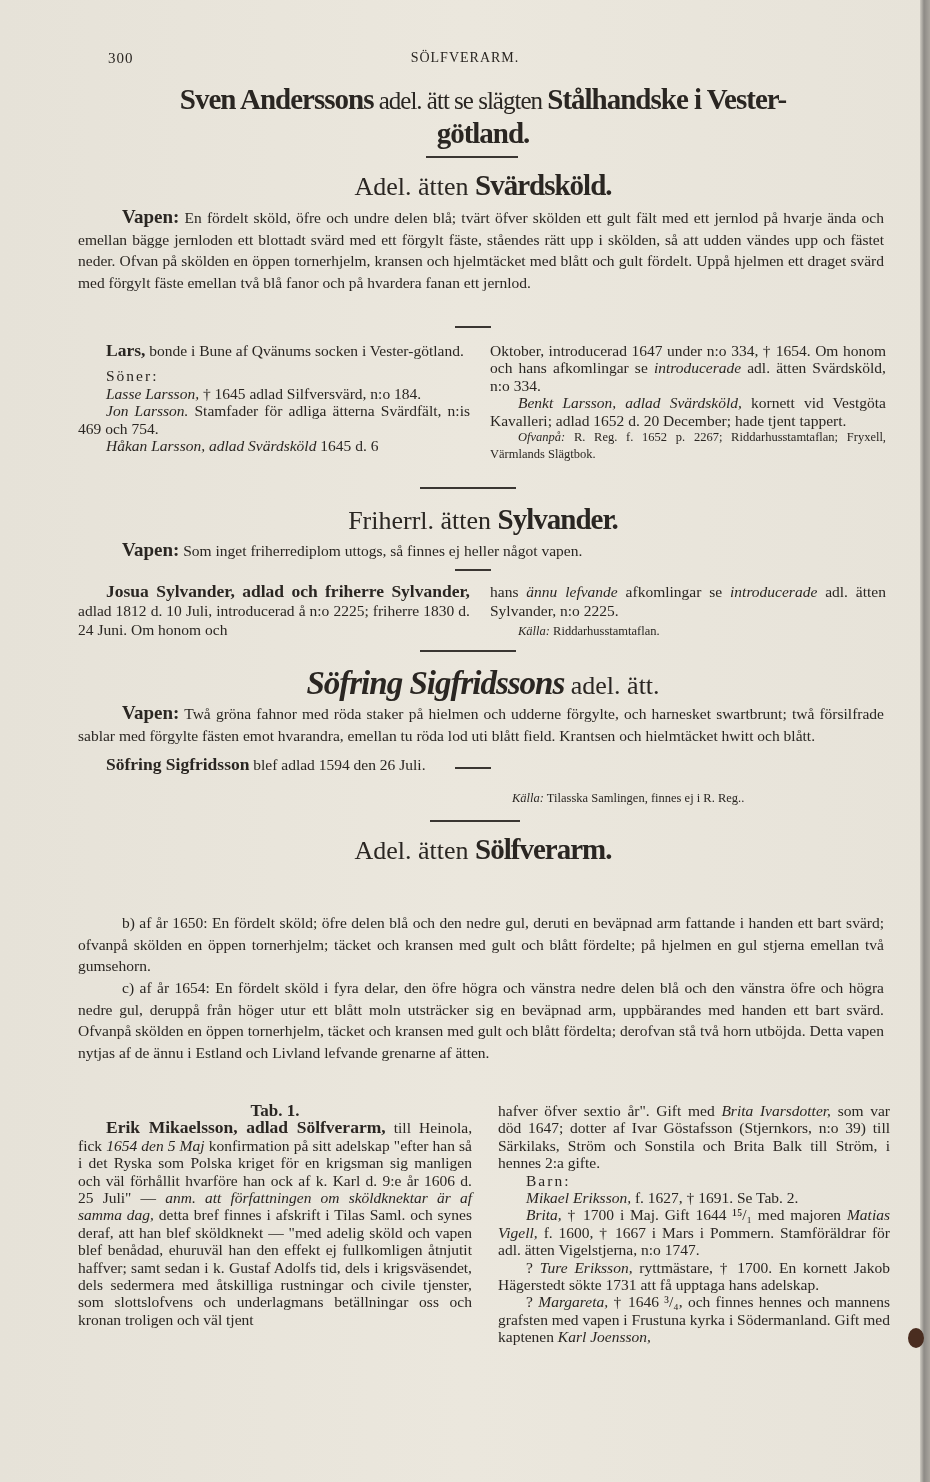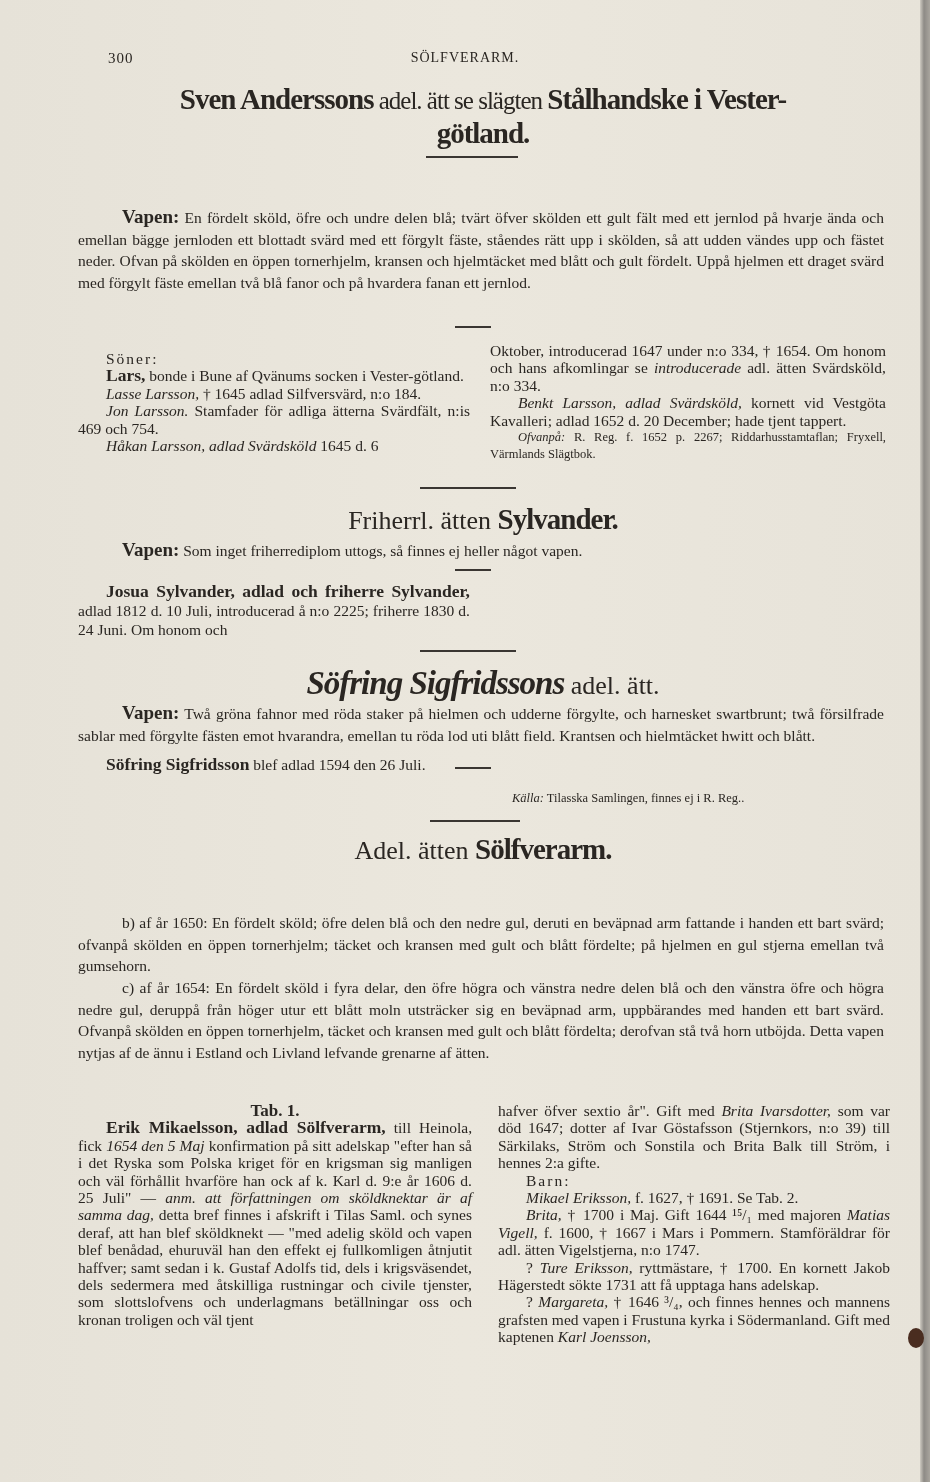--- a/index.html
+++ b/index.html
@@ -45,31 +45,34 @@
   <div class="head" style="top:82px;">
     <span class="h-big" style="transform:none;font-size:29px;font-family:'Liberation Serif',serif;letter-spacing:-1px;">
       <span>Sven Anderssons</span><span style="font-weight:normal;font-size:25px;"> adel. ätt se slägten </span><span>Stålhandske i Vester-</span>
     </span>
   </div>
   <div class="head" style="top:116px;">
     <span style="font-weight:bold;font-size:29px;letter-spacing:-1px;">götland.</span>
   </div>
   <div class="hr" style="left:426px;top:156px;width:92px;"></div>
 
+  <div class="head" style="top:168px;">
+    <span style="font-size:26px;">Adel. ätten </span><span style="font-weight:bold;font-size:29px;letter-spacing:-1px;">Svärdsköld.</span>
+  </div>
   <div class="para indent" style="left:78px;top:206px;width:806px;">
     <span class="vapen-label">Vapen:</span>
     <span>En fördelt sköld, öfre och undre delen blå; tvärt öfver skölden ett gult fält med ett jernlod på hvarje ända och emellan bägge jernloden ett blottadt svärd med ett förgylt fäste, ståendes rätt upp i skölden, så att udden vändes upp och fästet neder. Ofvan på skölden en öppen tornerhjelm, kransen och hjelmtäcket med blått och gult fördelt. Uppå hjelmen ett draget svärd med förgylt fäste emellan två blå fanor och på hvardera fanan ett jernlod.</span>
   </div>
   <div class="hr" style="left:455px;top:326px;width:36px;height:1.5px;"></div>
 
   <div class="col" style="left:78px;top:342px;width:392px;">
-    <p class="ind sp" style="margin-top:8px;">Söner:</p>
     <p class="ind">
       <span class="name-bold">Lars,</span><span> bonde i Bune af Qvänums socken i Vester-götland.</span>
     </p>
+    <p class="ind sp" style="margin-top:8px;">Söner:</p>
     <p class="ind"><i>Lasse Larsson,</i><span> † 1645 adlad Silfversvärd, n:o 184.</span></p>
     <p class="ind"><i>Jon Larsson.</i><span> Stamfader för adliga ätterna Svärdfält, n:is 469 och 754.</span></p>
     <p class="ind"><i>Håkan Larsson, adlad Svärdsköld</i><span> 1645 d. 6</span></p>
   </div>
 
   <div class="col" style="left:490px;top:342px;width:396px;">
     <p>
       <span>Oktober, introducerad 1647 under n:o 334, † 1654. Om honom och hans afkomlingar se </span><i>introducerade</i><span> adl. ätten Svärdsköld, n:o 334.</span>
     </p>
     <p class="ind"><i>Benkt Larsson, adlad Svärdsköld,</i><span> kornett vid Vestgöta Kavalleri; adlad 1652 d. 20 December; hade tjent tappert.</span></p>
@@ -81,20 +84,26 @@
     <span style="font-size:26px;">Friherrl. ätten </span><span style="font-weight:bold;font-size:29px;letter-spacing:-1px;">Sylvander.</span>
   </div>
   <div class="para indent" style="left:78px;top:539px;width:806px;">
     <span class="vapen-label">Vapen:</span>
     <span>Som inget friherrediplom uttogs, så finnes ej heller något vapen.</span>
   </div>
   <div class="hr" style="left:455px;top:569px;width:36px;height:1.5px;"></div>
 
   <div class="col" style="left:78px;top:582px;width:392px;line-height:19px;">
     <p class="ind"><span class="name-bold">Josua Sylvander, adlad och friherre Sylvander,</span><span> adlad 1812 d. 10 Juli, introducerad å n:o 2225; friherre 1830 d. 24 Juni. Om honom och</span></p>
+  </div>
+  <div class="col" style="left:490px;top:582px;width:396px;line-height:19px;">
+    <p>
+      <span>hans </span><i>ännu lefvande</i><span> afkomlingar se </span><i>introducerade</i><span> adl. ätten Sylvander, n:o 2225.</span>
+    </p>
+    <p class="ind small" style="margin-top:2px;"><i>Källa:</i><span> Riddarhusstamtaflan.</span></p>
   </div>
   <div class="hr" style="left:420px;top:650px;width:96px;height:1.5px;"></div>
 
   <div class="head" style="top:666px;">
     <span style="font-weight:bold;font-size:33px;letter-spacing:-1px;font-style:italic;">Söfring Sigfridssons</span><span style="font-size:26px;"> adel. ätt.</span>
   </div>
   <div class="para indent" style="left:78px;top:702px;width:806px;">
     <span class="vapen-label">Vapen:</span>
     <span>Twå gröna fahnor med röda staker på hielmen och udderne förgylte, och harnesket swartbrunt; twå försilfrade sablar med förgylte fästen emot hvarandra, emellan tu röda lod uti blått field. Krantsen och hielmtäcket hwitt och blått.</span>
   </div>

